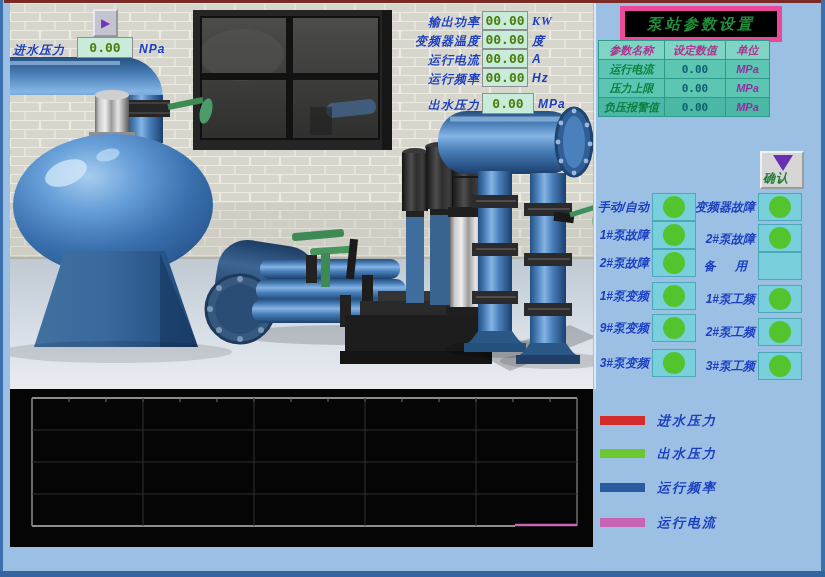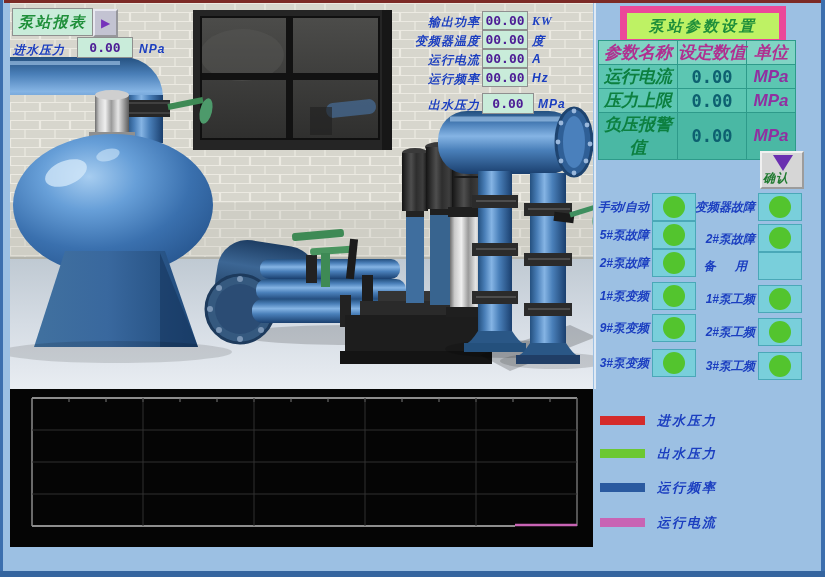--- a/index.html
+++ b/index.html
@@ -15,40 +15,40 @@
   .scene-divider{position:absolute;left:594px;top:3px;width:2px;height:386px;background:#dfe9f4;}
 
   
   .scene{position:absolute;left:10px;top:3px;width:583px;height:386px;background:#d7d6cd;}
   .scene svg{display:block;}
 
   
   .lbl{position:absolute;color:#1b3ec0;font-weight:bold;font-style:italic;font-size:12px;
        white-space:nowrap;letter-spacing:1px;}
   .lbl.r{text-align:right;}
-  .valbox{position:absolute;background:#c9ecda;border:1px solid #8f8f8f;color:#4c1d95;
+  .valbox{position:absolute;background:#c9ecda;border:1px solid #8f8f8f;color:#4d7c0f;
           font-family:"DejaVu Sans Mono",monospace;font-weight:bold;font-size:13px;
           display:flex;align-items:center;justify-content:center;box-sizing:border-box;}
 
   
   .report-btn{position:absolute;left:12px;top:8px;width:79px;height:26px;background:#c9ecda;
               border:1px solid #8f8f8f;color:#1f8f3a;font-weight:bold;font-size:15px;
               letter-spacing:2px;display:flex;align-items:center;justify-content:center;
               font-style:italic;cursor:pointer;}
   .report-arrow{position:absolute;left:93px;top:9px;width:21px;height:24px;background:#c3c3d2;
                 border:2px outset #e8e8f0;display:flex;align-items:center;justify-content:center;
                 color:#7633bb;font-size:12px;cursor:pointer;}
 
   
-  .settings-title{position:absolute;left:620px;top:6px;width:152px;height:26px;background:#bef264;
-                  border:7px solid #ec4899;color:#1f8f3a;font-weight:bold;font-size:15px;
+  .settings-title{position:absolute;left:620px;top:6px;width:152px;height:26px;background:#000000;
+                  border:5px solid #ec4899;color:#1f8f3a;font-weight:bold;font-size:15px;
                   letter-spacing:3px;display:flex;align-items:center;justify-content:center;
                   font-style:italic;}
-  table.params{position:absolute;left:598px;top:40px;width:198px;border-collapse:collapse;
-               font-size:17px;font-weight:bold;font-style:italic;}
+  table.params{position:absolute;left:598px;top:40px;width:172px;border-collapse:collapse;
+               font-size:11px;font-weight:bold;font-style:italic;}
   table.params td,table.params th{border:1px solid #2e9a8a;height:18px;padding:0;text-align:center;}
   table.params th{background:#80d4c4;color:#b03090;}
   table.params tr.odd td{background:#5cc6b2;}
   table.params tr.even td{background:#4ab8a4;}
   td.p-name{color:#0c8040;width:78px;}
   td.p-val{color:#0d6070;width:68px;font-family:"DejaVu Sans Mono",monospace;font-style:normal;}
   td.p-unit{color:#9030a0;width:48px;}
 
   .confirm-btn{position:absolute;left:760px;top:151px;width:40px;height:34px;background:#d6d6d6;
                border:2px outset #f0f0f0;cursor:pointer;}
@@ -279,21 +279,20 @@
         <rect x="544" y="210" width="20" height="9" fill="#1a1a1a" transform="rotate(7 554 214)"></rect>
         <path d="M560,212 L586,204" stroke="#3f8f5f" stroke-width="5"></path>
         <ellipse cx="588" cy="214" rx="5" ry="11" fill="#52a077" transform="rotate(15 588 214)"></ellipse>
       </g>
     </svg>
   </div>
 
   <div class="top-maroon"></div>
   <div class="scene-divider"></div>
 
-  <div class="report-btn">泵站报表</div>
   <div class="report-arrow">▶</div>
 
   <div class="lbl" style="left:13px;top:42px;">进水压力</div>
   <div class="valbox" style="left:77px;top:37px;width:56px;height:21px;">0.00</div>
   <div class="lbl" style="left:139px;top:42px;">NPa</div>
 
   <div class="lbl r" style="left:380px;top:14px;width:100px;">输出功率</div>
   <div class="valbox" style="left:482px;top:11px;width:46px;height:19px;">00.00</div>
   <div class="lbl" style="left:532px;top:14px;font-family:Liberation Serif, serif;">KW</div>
 
@@ -343,21 +342,21 @@
   <div class="confirm-btn">
     <div class="confirm-tri"></div>
     <div class="confirm-txt">确认</div>
   </div>
 
   <div class="ind-label" style="right:176px;top:199px;">手动/自动</div>
   <div class="ind-box" style="left:652px;top:193px;">
     <div class="lamp" style="background: rgb(83, 196, 46);"></div>
     </div>
 
-  <div class="ind-label" style="right:176px;top:227px;">5#泵故障</div>
+  <div class="ind-label" style="right:176px;top:227px;">1#泵故障</div>
   <div class="ind-box" style="left:652px;top:221px;">
     <div class="lamp" style="background: rgb(83, 196, 46);"></div>
     </div>
 
   <div class="ind-label" style="right:176px;top:255px;">2#泵故障</div>
   <div class="ind-box" style="left:652px;top:249px;">
     <div class="lamp" style="background: rgb(83, 196, 46);"></div>
     </div>
 
   <div class="ind-label" style="right:176px;top:288px;">1#泵变频</div>

